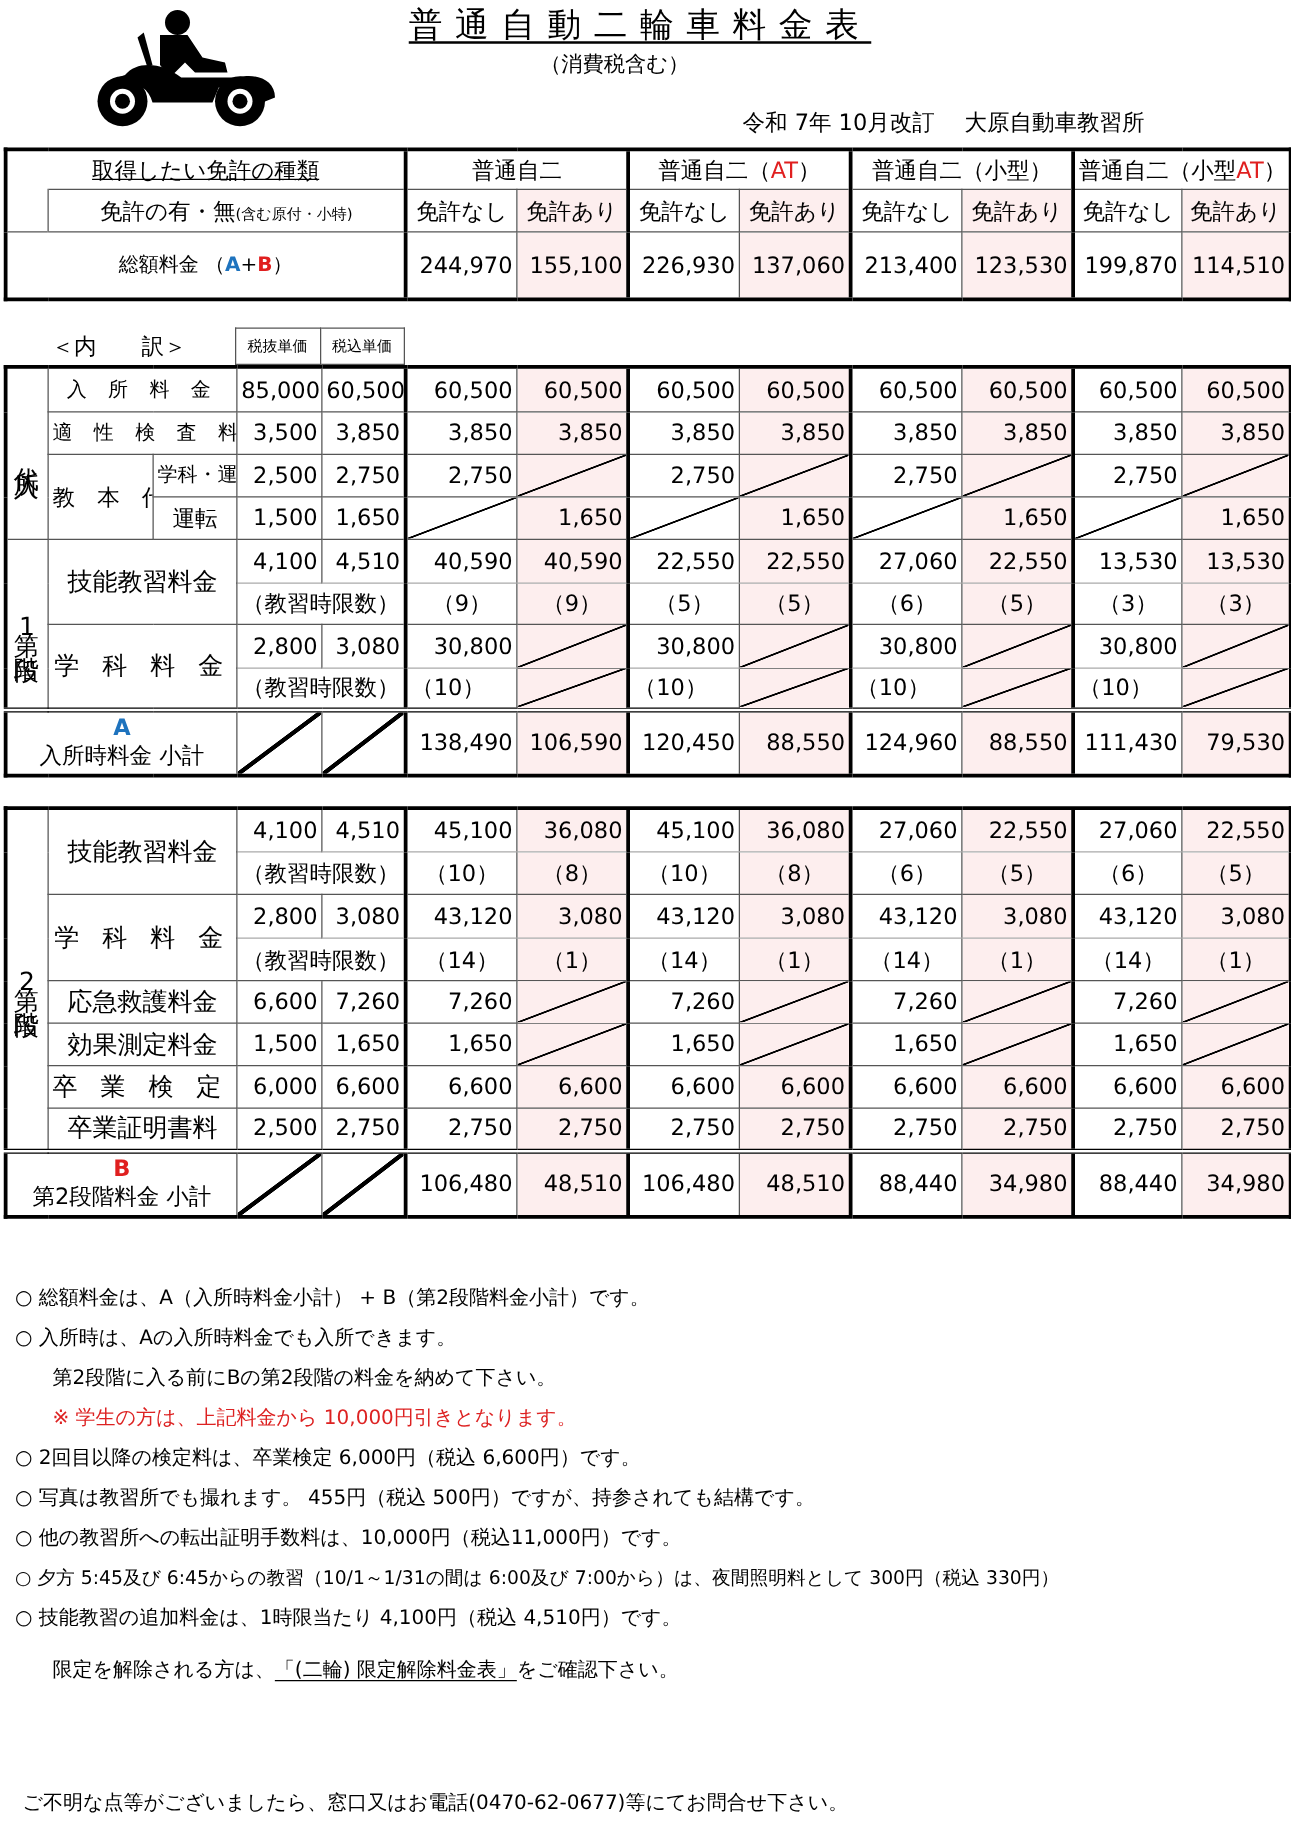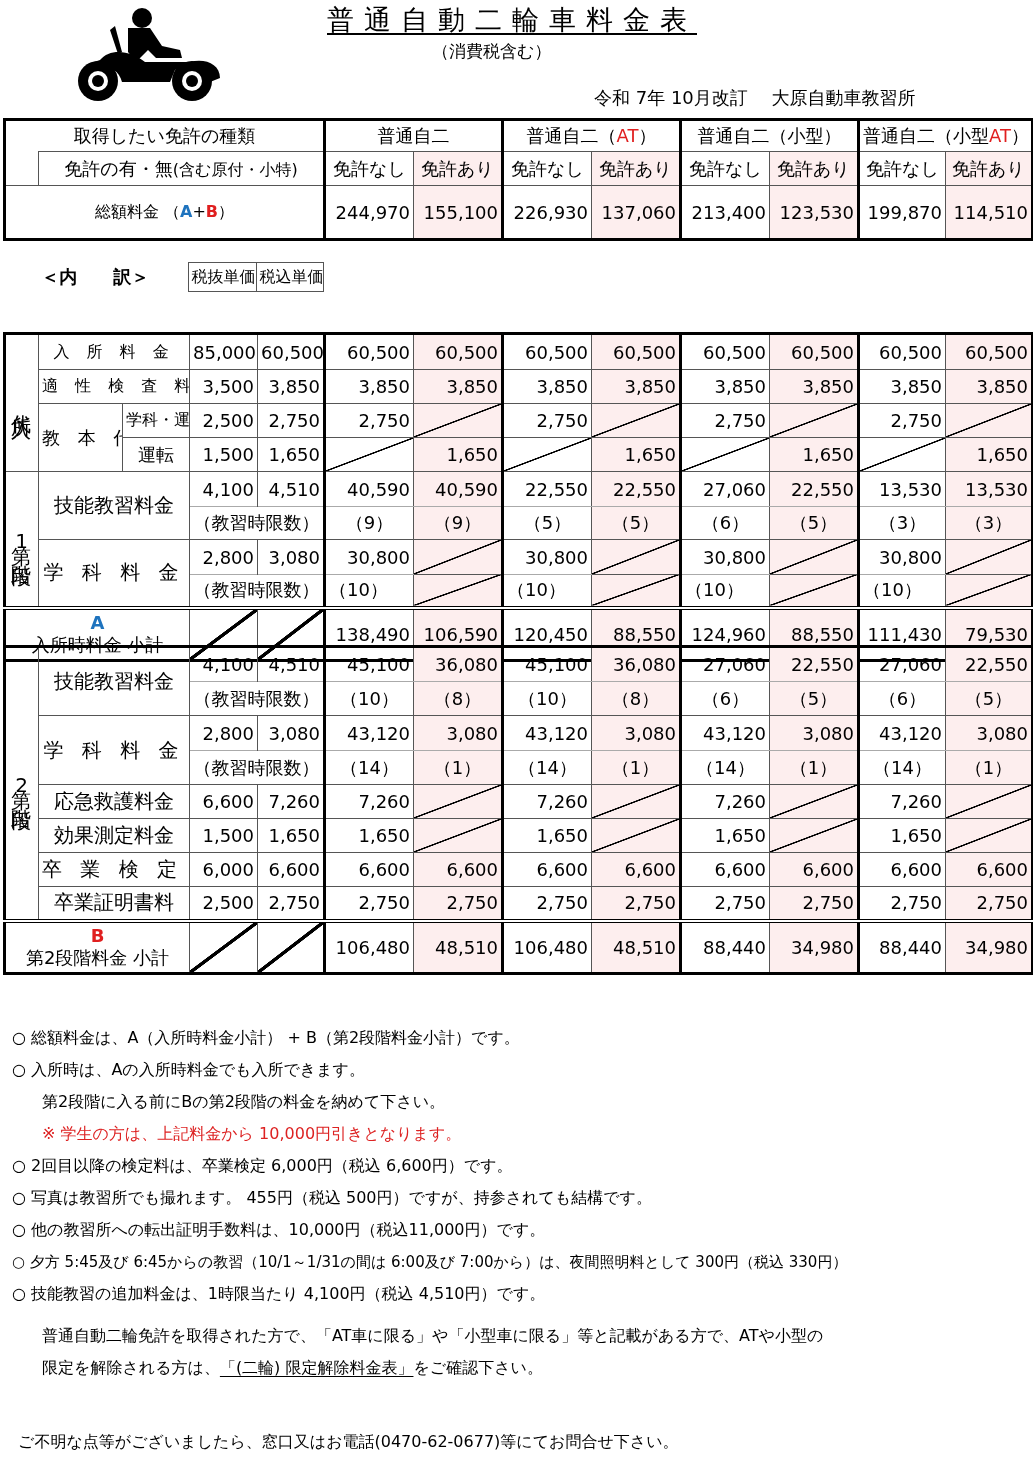--- a/index.html
+++ b/index.html
@@ -30,26 +30,26 @@
   .slash::after {
     content: ""; position: absolute; inset: 0;
     background: linear-gradient(to top right, transparent calc(50% - 1px), #000 calc(50% - 0.5px), #000 calc(50% + 0.5px), transparent calc(50% + 1px));
     transform: scaleY(-1);
   }
   .slash.bold::after {
     background: linear-gradient(to top right, transparent calc(50% - 2px), #000 calc(50% - 1.5px), #000 calc(50% + 1.5px), transparent calc(50% + 2px));
   }
   .big { font-size: 16px; }
   .vert { writing-mode: vertical-rl; text-orientation: upright; font-size: 20px; text-align: center; letter-spacing: -2px; }
-  .small { font-size: 16px; }
+  .small { font-size: 12px; }
   .red { color: #e01f1f; }
   .blue { color: #1e73be; }
   .bold { font-weight: bold; }
   .spaced { letter-spacing: 6px; }
-  .noborder { border: none; font-weight: bold; }
+  .noborder { border: none; }
 
   .notes { position: absolute; left: 12px; top: 1022px; font-size: 16px; line-height: 32px; }
   .notes .item { white-space: nowrap; }
   .notes .indent { padding-left: 30px; }
   .notes .redtext { color: #d22; }
   .extra { position: absolute; left: 12px; top: 1320px; font-size: 16px; line-height: 32px; }
   .extra .indent { padding-left: 30px; }
   .extra u { text-underline-offset: 3px; }
   .contact { position: absolute; left: 18px; top: 1432px; font-size: 16px; }
 </style>
@@ -81,21 +81,21 @@
       <col style="width:89px">
       <col style="width:89px">
       <col style="width:89px">
     <col style="width:89px">
       <col style="width:89px">
       <col style="width:87px">
       <col style="width:87px">
   </colgroup>
   <tbody>
       <tr style="height:32px">
-    <td colspan="2" class="cen thickL thickT" style="border-right:none;border-bottom:none;">取得したい免許の種類</td>
+    <td colspan="2" class="cen thickL thickT" style="border-right:none;border-bottom:none;text-decoration:underline;">取得したい免許の種類</td>
     <td colspan="2" class="cen thickT thickL">普通自二</td>
     <td colspan="2" class="cen thickT thickL"><span>普通自二（</span><span class="red">AT</span><span>）</span></td>
     <td colspan="2" class="cen thickT thickL">普通自二（小型）</td>
     <td colspan="2" class="cen thickT thickL thickR"><span>普通自二（小型</span><span class="red">AT</span><span>）</span></td>
   </tr>
   <tr style="height:34px">
     <td class="thickL" style="border-top:none;border-bottom:none;"></td>
     <td class="cen"><span>免許の有・無</span><span class="small">(含む原付・小特)</span></td>
     <td class="cen thickL">免許なし</td>
     <td class="cen pink">免許あり</td>
@@ -128,21 +128,21 @@
     </colgroup>
   <tbody>
       <tr style="height:29px">
     <td class="cen noborder" style="font-size:18px">＜内　　訳＞</td>
     <td class="cen small">税抜単価</td>
     <td class="cen small">税込単価</td>
   </tr>
 </tbody>
   </table>
 
-<table style="left:3px; top:292px; width:1028px;margin-top:40px;">
+<table style="left:3px; top:292px; width:1028px;">
   <colgroup>
     <col style="width:34px">
       <col style="width:84px">
       <col style="width:67px">
     <col style="width:68px">
       <col style="width:67px">
     <col style="width:89px">
       <col style="width:89px">
       <col style="width:89px">
       <col style="width:89px">
@@ -428,17 +428,16 @@
   <div class="item indent">第2段階に入る前にBの第2段階の料金を納めて下さい。</div>
   <div class="item indent redtext">※ 学生の方は、上記料金から 10,000円引きとなります。</div>
   <div class="item">○ 2回目以降の検定料は、卒業検定 6,000円（税込 6,600円）です。</div>
   <div class="item">○ 写真は教習所でも撮れます。 455円（税込 500円）ですが、持参されても結構です。</div>
   <div class="item">○ 他の教習所への転出証明手数料は、10,000円（税込11,000円）です。</div>
   <div class="item" style="font-size:15px">○ 夕方 5:45及び 6:45からの教習（10/1～1/31の間は 6:00及び 7:00から）は、夜間照明料として 300円（税込 330円）</div>
   <div class="item">○ 技能教習の追加料金は、1時限当たり 4,100円（税込 4,510円）です。</div>
 </div>
 
 <div class="extra">
-  <div class="indent">普通自動二輪免許を取得された方で、「AT車に限る」や「小型車に限る」等と記載がある方で、ATや小型の</div>
   <div class="indent"><span>限定を解除される方は、</span><u>「(二輪) 限定解除料金表」</u><span>をご確認下さい。</span></div>
 </div>
 
 <div class="contact">ご不明な点等がございましたら、窓口又はお電話(0470-62-0677)等にてお問合せ下さい。</div>
 
 </body></html>

